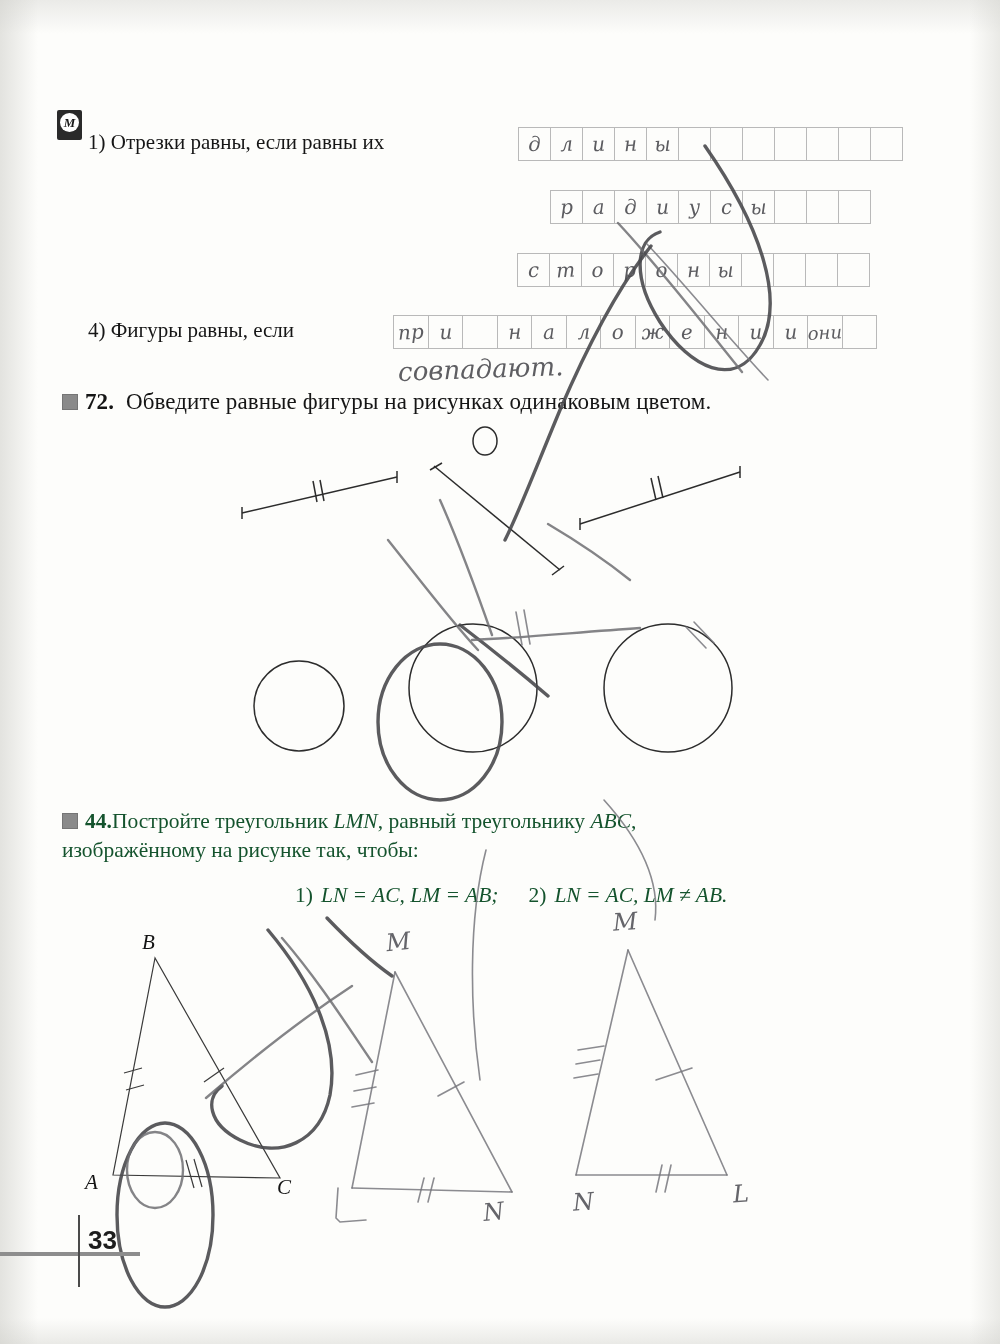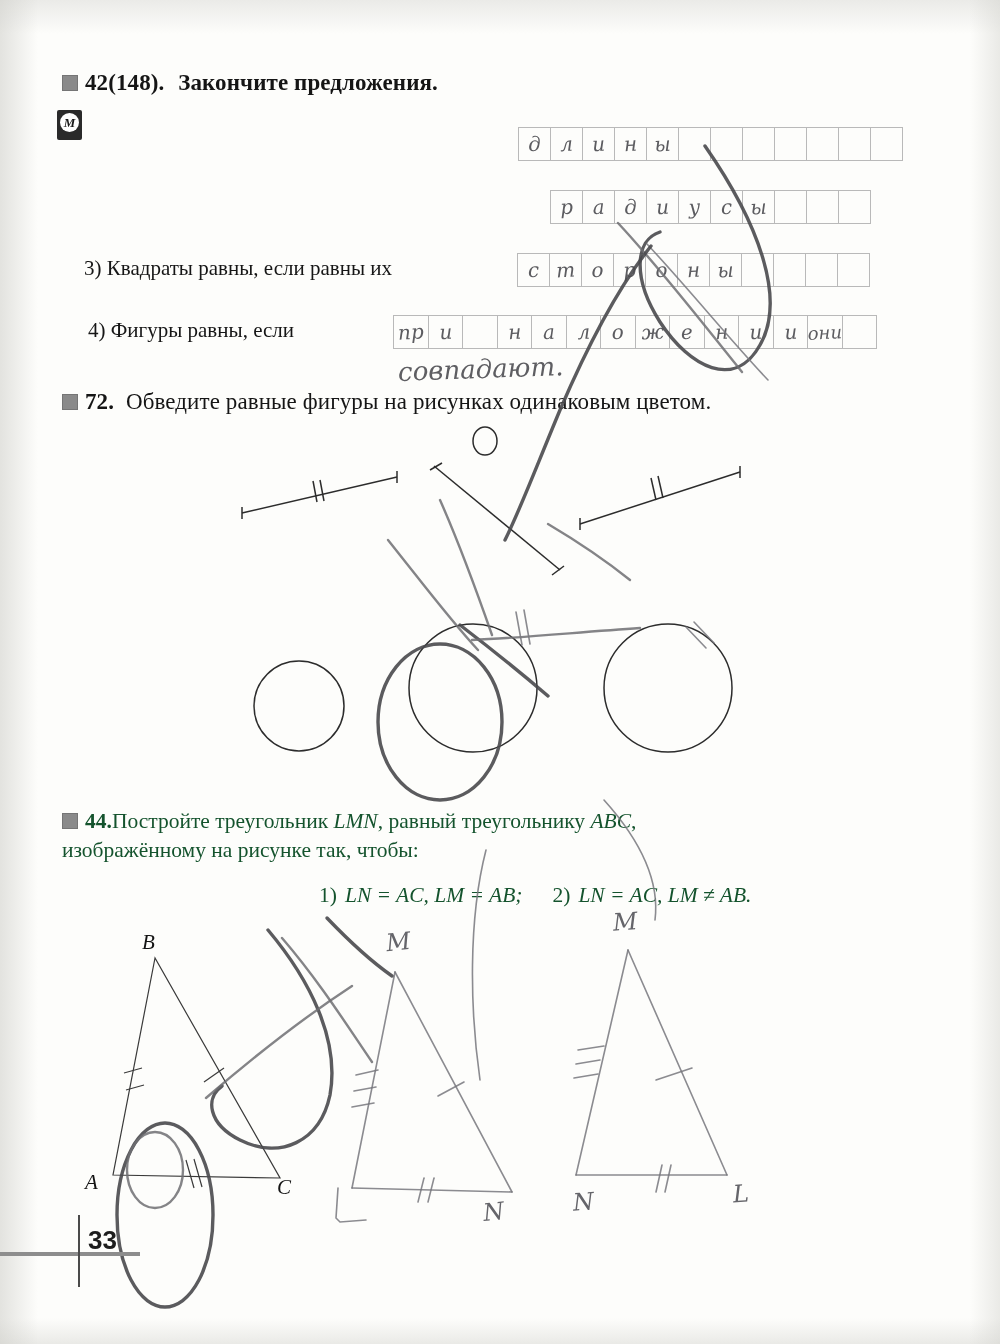--- a/index.html
+++ b/index.html
@@ -94,29 +94,26 @@
   .rule{position:absolute;height:4px;background:#8d8d8d;}
   .vrule{position:absolute;width:2px;background:#4a4a4a;}
   .pageno{position:absolute;font:bold 26px "Liberation Sans", sans-serif;color:#1d1d1d;}
 </style>
 </head>
 <body>
 
 <div class="page">
   <div class="paper-tint"></div>
 
-  <div class="blk task-head" style="left:62px;top:70px;">
-    <span class="sq"></span><span class="num">42(148).</span>
-    <span class="body" style="margin-left:8px;">Закончите предложения.</span>
-  </div>
 
   <div class="mbadge" style="left:57px;top:110px;">
     <div class="circ">M</div>
   </div>
 
+  <div class="blk stmt" style="left:88px;top:130px;">1) Отрезки равны, если равны их</div>
   <div class="grid" style="left:518px;top:127px;">
     <div class="cell" style="width:33px;height:34px;">
         <span class="hw">д</span>
       </div>
     <div class="cell" style="width:33px;height:34px;">
         <span class="hw">л</span>
       </div>
     <div class="cell" style="width:33px;height:34px;">
         <span class="hw">и</span>
       </div>
@@ -155,21 +152,20 @@
         <span class="hw">с</span>
       </div>
     <div class="cell" style="width:33px;height:34px;">
         <span class="hw">ы</span>
       </div>
     <div class="cell" style="width:33px;height:34px;"></div>
     <div class="cell" style="width:33px;height:34px;"></div>
     <div class="cell" style="width:33px;height:34px;"></div>
   </div>
 
-  <div class="blk stmt" style="left:84px;top:256px;">3) Квадраты равны, если равны их</div>
   <div class="grid" style="left:517px;top:253px;">
     <div class="cell" style="width:33px;height:34px;">
         <span class="hw">с</span>
       </div>
     <div class="cell" style="width:33px;height:34px;">
         <span class="hw">т</span>
       </div>
     <div class="cell" style="width:33px;height:34px;">
         <span class="hw">о</span>
       </div>
@@ -290,21 +286,21 @@
     <ellipse cx="440" cy="722" rx="62" ry="78" class="pencil-dark"></ellipse>
   </svg>
 
   <div class="blk" style="left:62px;top:806px;width:880px;">
     <div class="para" style="text-align:justify;">
       <span class="sq"></span><span class="b">44.</span><span>Постройте  треугольник  </span><span class="ital">LMN</span><span>,  равный  треугольнику  </span><span class="ital">ABC</span><span>,</span>
     </div>
     <div class="para" style="margin-top:-2px;">изображённому на рисунке так, чтобы:</div>
   </div>
 
-  <div class="blk" style="left:295px;top:880px;margin-left:24px;">
+  <div class="blk" style="left:295px;top:880px;">
     <span class="para">1)</span>
     <span class="para ital" style="margin-left:4px;">LN = AC, LM = AB;</span>
     <span class="para" style="margin-left:26px;">2)</span>
     <span class="para ital" style="margin-left:4px;">LN = AC, LM ≠ AB.</span>
   </div>
 
   <svg style="left:0;top:0;width:1000px;height:1344px;">
     <polygon points="155,958 113,1175 280,1178" class="ink-thin"></polygon>
 
     <line x1="124" y1="1073" x2="142" y2="1068" class="ink-thin"></line>

